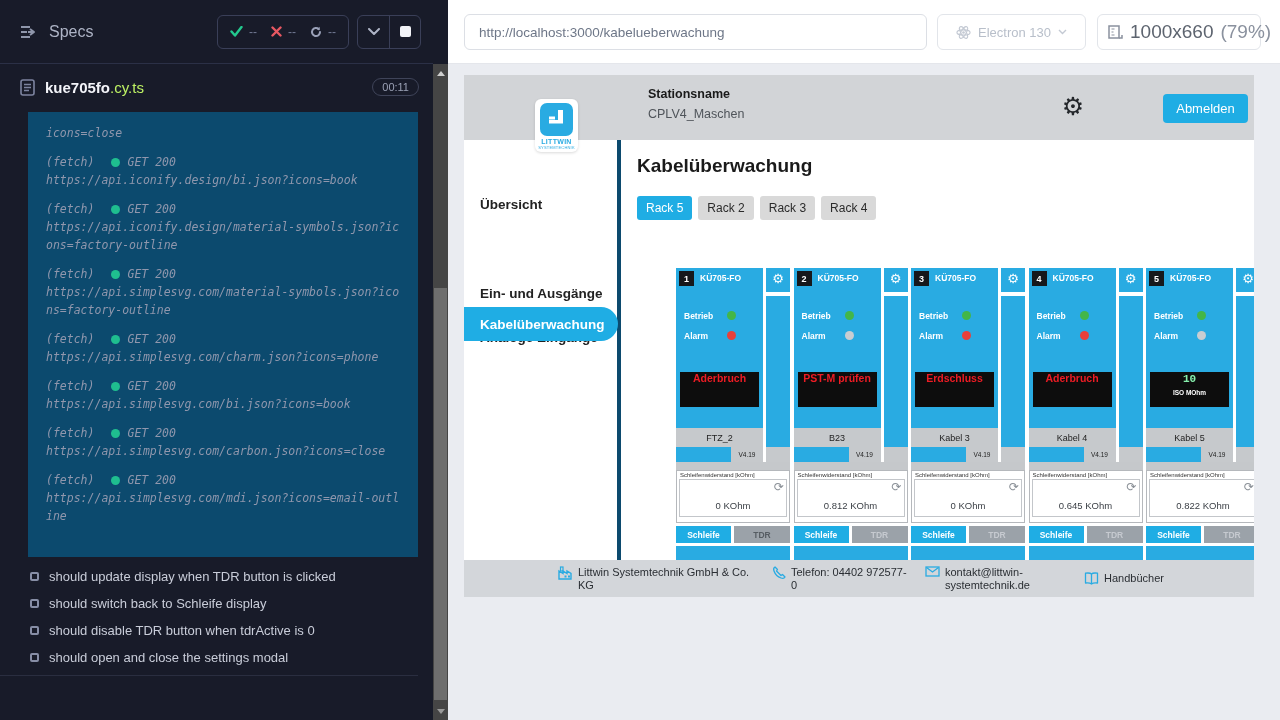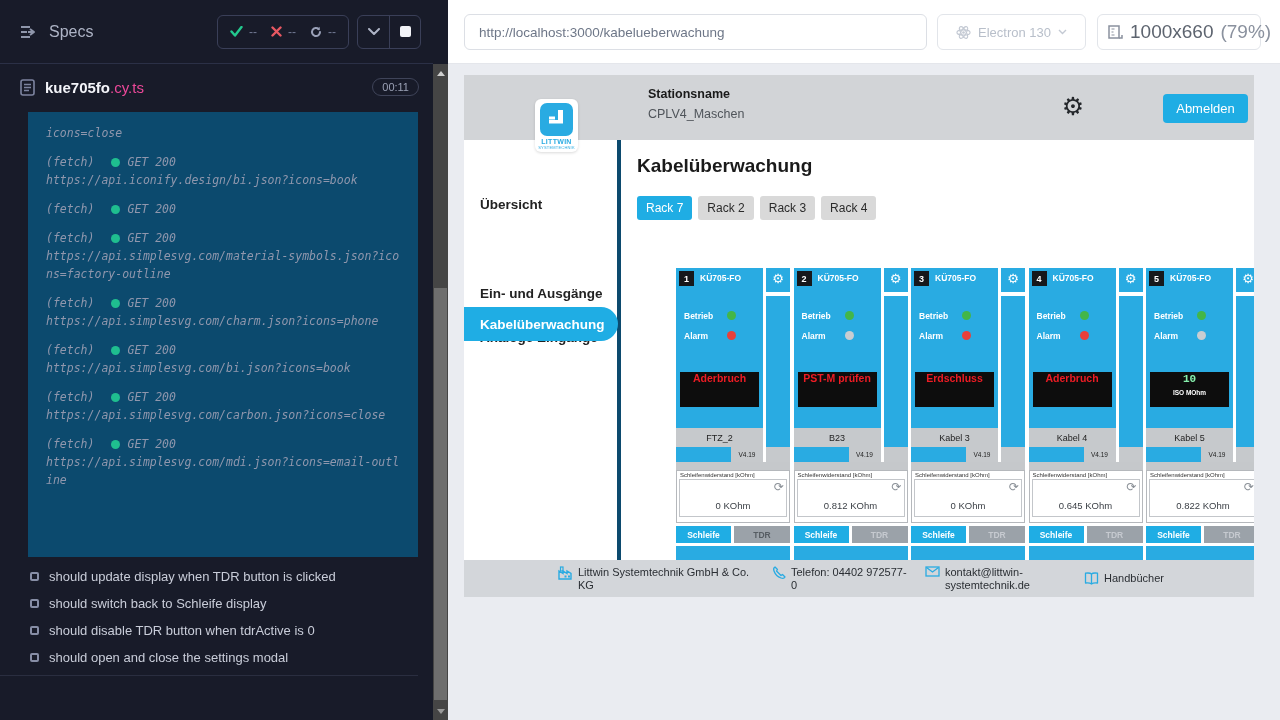--- a/index.html
+++ b/index.html
@@ -12,21 +12,21 @@
   .specs-title { display:flex; align-items:center; gap:10px; font-size:16px; color:#aeb4c6; }
   .stats-group { margin-left:auto; display:flex; align-items:center; gap:14px; border:1px solid #3a3f58; border-radius:6px; height:34px; padding:0 12px; }
   .stat { display:flex; align-items:center; gap:6px; font-size:12px; color:#737b95; cursor:pointer; }
   .ctrl-group { margin-left:8px; display:flex; align-items:stretch; border:1px solid #3a3f58; border-radius:6px; height:34px; overflow:hidden; }
   .ctrl-btn { width:31px; display:flex; align-items:center; justify-content:center; cursor:pointer; }
   .ctrl-btn + .ctrl-btn { border-left:1px solid #3a3f58; }
   .stop-sq { width:11px; height:11px; background:#f2f3f7; border-radius:2px; }
 
   .spec-row { height:46px; display:flex; align-items:center; gap:10px; padding:0 14px 0 20px; }
   .spec-name { font-size:15px; font-weight:bold; color:#f3f4f9; }
-  .spec-ext { font-size:15px; color:#ec4899; font-weight:normal; }
+  .spec-ext { font-size:15px; color:#bef264; font-weight:normal; }
   .time-pill { margin-left:auto; border:1px solid #3f4459; border-radius:11px; padding:2px 9px; font-size:11px; color:#9ba1b5; }
 
   .log { position:absolute; left:28px; right:15px; top:112px; bottom:163px; background:#0c4a6e; padding:12px 16px 12px 18px;
          font-family:"DejaVu Sans Mono", monospace; font-style:italic; font-size:11.5px; line-height:18px; color:#9097ad; overflow:hidden; }
   .log-entry { margin-bottom:11px; }
   .log-meta { display:flex; align-items:center; gap:7px; }
   .fetch-label { margin-right:10px; }
   .log-dot { width:9px; height:9px; border-radius:50%; background:#1fbe8f; flex:none; }
   .log-url { word-break:break-all; }
 
@@ -220,20 +220,21 @@
             <span>GET 200</span>
           </div>
         <div class="log-url">https://api.iconify.design/bi.json?icons=book</div>
       </div>
       <div class="log-entry">
         <div class="log-meta">
             <span class="fetch-label">(fetch)</span>
             <span class="log-dot"></span>
             <span>GET 200</span>
           </div>
+        <div class="log-url">https://api.iconify.design/material-symbols.json?icons=factory-outline</div>
       </div>
       <div class="log-entry">
         <div class="log-meta">
             <span class="fetch-label">(fetch)</span>
             <span class="log-dot"></span>
             <span>GET 200</span>
           </div>
         <div class="log-url">https://api.simplesvg.com/material-symbols.json?icons=factory-outline</div>
       </div>
       <div class="log-entry">
@@ -365,21 +366,21 @@
 
         <div class="sidebar">
           <div class="nav-item" style="top:57px">Übersicht</div>
           <div class="nav-item" style="top:146px">Ein- und Ausgänge</div>
           <div class="nav-item" style="top:190px">Analoge Eingänge</div>
         </div>
         <div class="nav-pill" style="top:232px">Kabelüberwachung</div>
 
         <div class="page-title">Kabelüberwachung</div>
         <div class="tabs">
-          <div class="tab" data-active="true">Rack 7</div>
+          <div class="tab" data-active="true">Rack 5</div>
           <div class="tab" data-active="false">Rack 2</div>
           <div class="tab" data-active="false">Rack 3</div>
           <div class="tab" data-active="false">Rack 4</div>
         </div>
 
         <div class="cards">
 
           <div class="card">
             <div class="card-blue">
               <div class="col-main">

